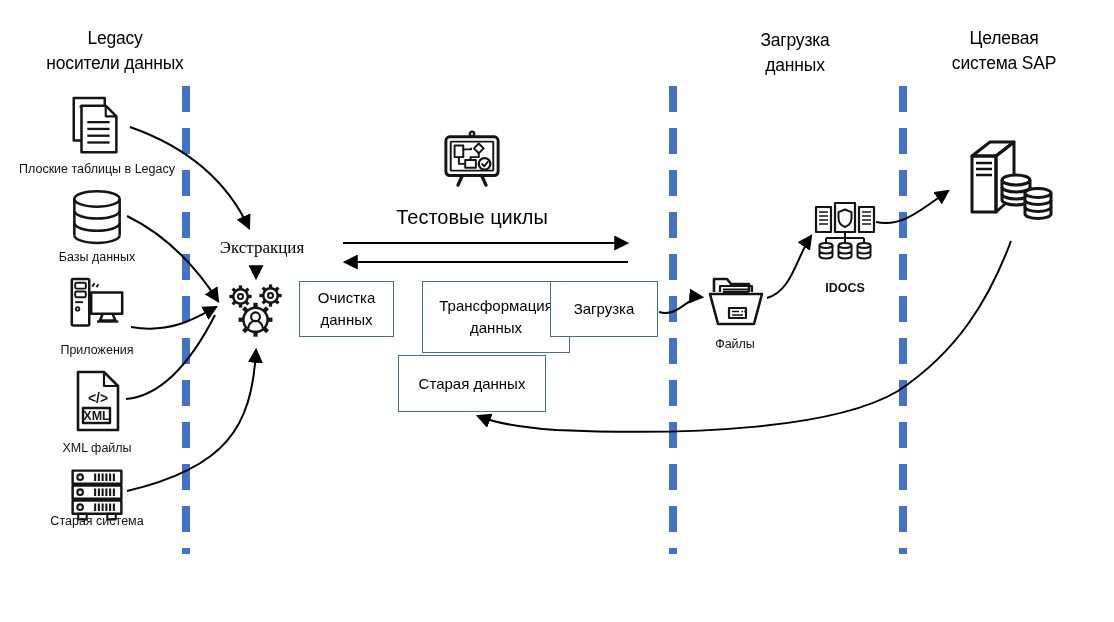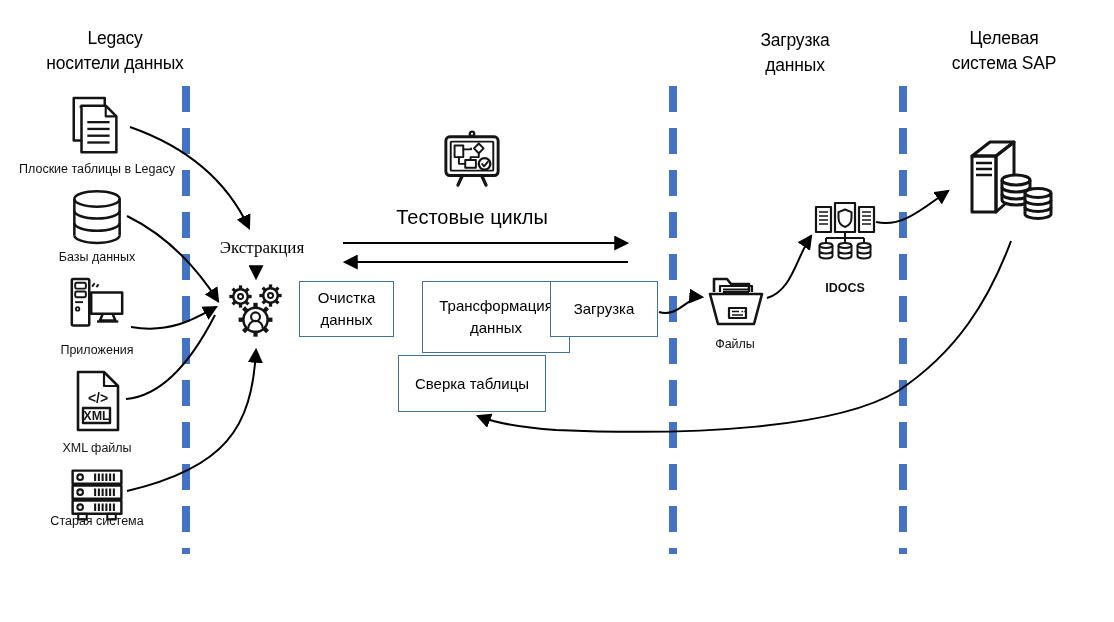--- a/index.html
+++ b/index.html
@@ -206,21 +206,21 @@
 данных</span>
   </div>
   <div class="pbox" style="left:422px;top:281px;width:148px;height:72px;">
     <span>Трансформация
 данных</span>
   </div>
   <div class="pbox" style="left:550px;top:281px;width:108px;height:56px;">
     <span>Загрузка</span>
   </div>
   <div class="pbox" style="left:398px;top:355px;width:148px;height:57px;">
-    <span>Сверка таблицы</span>
+    <span>Старая данных</span>
   </div>
 
   <div class="icon z2" style="left:704px;top:266px;width:64px;height:68px;">
     <svg viewBox="0 0 64 68" fill="none" stroke="#141414" stroke-width="2.6" stroke-linejoin="round">
       <path d="M10,26 V13 h13 l4,5 h18 v8"></path>
       <path d="M16,26 v-6 h32 v6" stroke-width="2.2"></path>
       <path d="M19,23.5 h26 M19,26 h26" stroke-width="1.8"></path>
       <path d="M6,28 h52 l-8,30 h-36 z" fill="#fff"></path>
       <rect x="25" y="42" width="17" height="10" stroke-width="2.2"></rect>
       <path d="M28,45.5 h7 M37.5,45.5 h1.6 M40.3,45.5 h1.6 M28,49 h11" stroke-width="1.7"></path>

